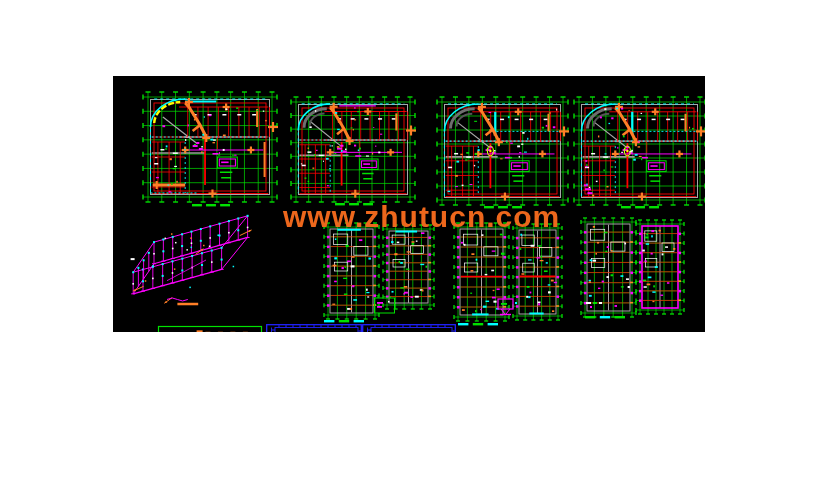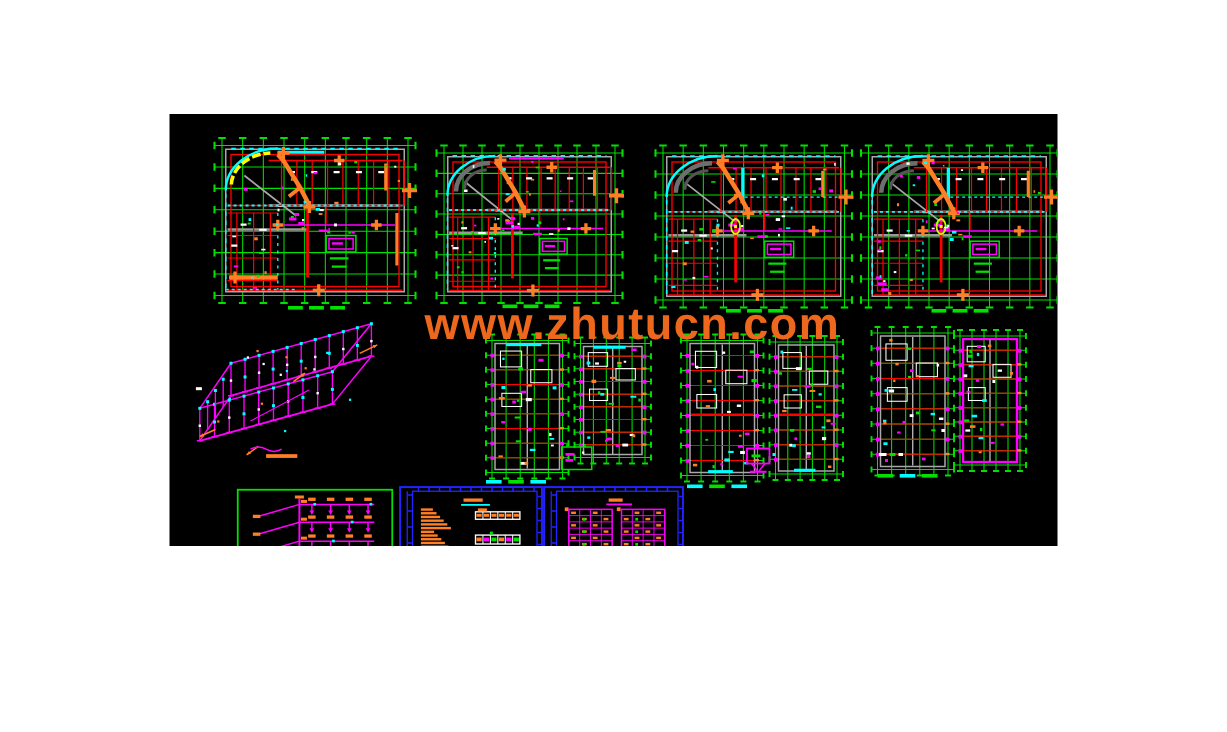--- a/index.html
+++ b/index.html
@@ -7,21 +7,21 @@
         font-family:"Liberation Sans",sans-serif;}
   .canvas{position:absolute;background:#000;overflow:hidden;}
   .blk{position:absolute;overflow:visible;}
   .watermark{position:absolute;font-weight:bold;font-size:30px;letter-spacing:1px;
              white-space:nowrap;z-index:40;line-height:1;}
 </style>
 </head>
 <body>
 
 <div class="page">
-  <div class="canvas" id="cad-canvas" style="left: 113px; top: 76px; width: 592px; height: 288px; background: rgb(0, 0, 0);">
+  <div class="canvas" id="cad-canvas" style="left: 113px; top: 76px; width: 592px; height: 256px; background: rgb(0, 0, 0);">
     <div class="watermark" style="left: 170px; top: 126px; color: rgb(237, 103, 28); font-size: 30px;">www.zhutucn.com</div>
   <svg class="blk" width="124" height="100" viewBox="0 0 124 100" style="left: 35px; top: 21px; overflow: visible;">
         <g>
           <line x1="0" y1="-5" x2="0" y2="105" stroke="#00e100" stroke-width="0.7"></line>
           <line x1="-2.5" y1="-5" x2="2.5" y2="-5" stroke="#00e100" stroke-width="1.4"></line>
           <line x1="-2.5" y1="105" x2="2.5" y2="105" stroke="#00e100" stroke-width="1.4"></line>
           <line x1="13.777777777777779" y1="-5" x2="13.777777777777779" y2="105" stroke="#00e100" stroke-width="0.7"></line>
           <line x1="11.277777777777779" y1="-5" x2="16.27777777777778" y2="-5" stroke="#00e100" stroke-width="1.4"></line>
           <line x1="11.277777777777779" y1="105" x2="16.27777777777778" y2="105" stroke="#00e100" stroke-width="1.4"></line>
           <line x1="27.555555555555557" y1="-5" x2="27.555555555555557" y2="105" stroke="#00e100" stroke-width="0.7"></line>

